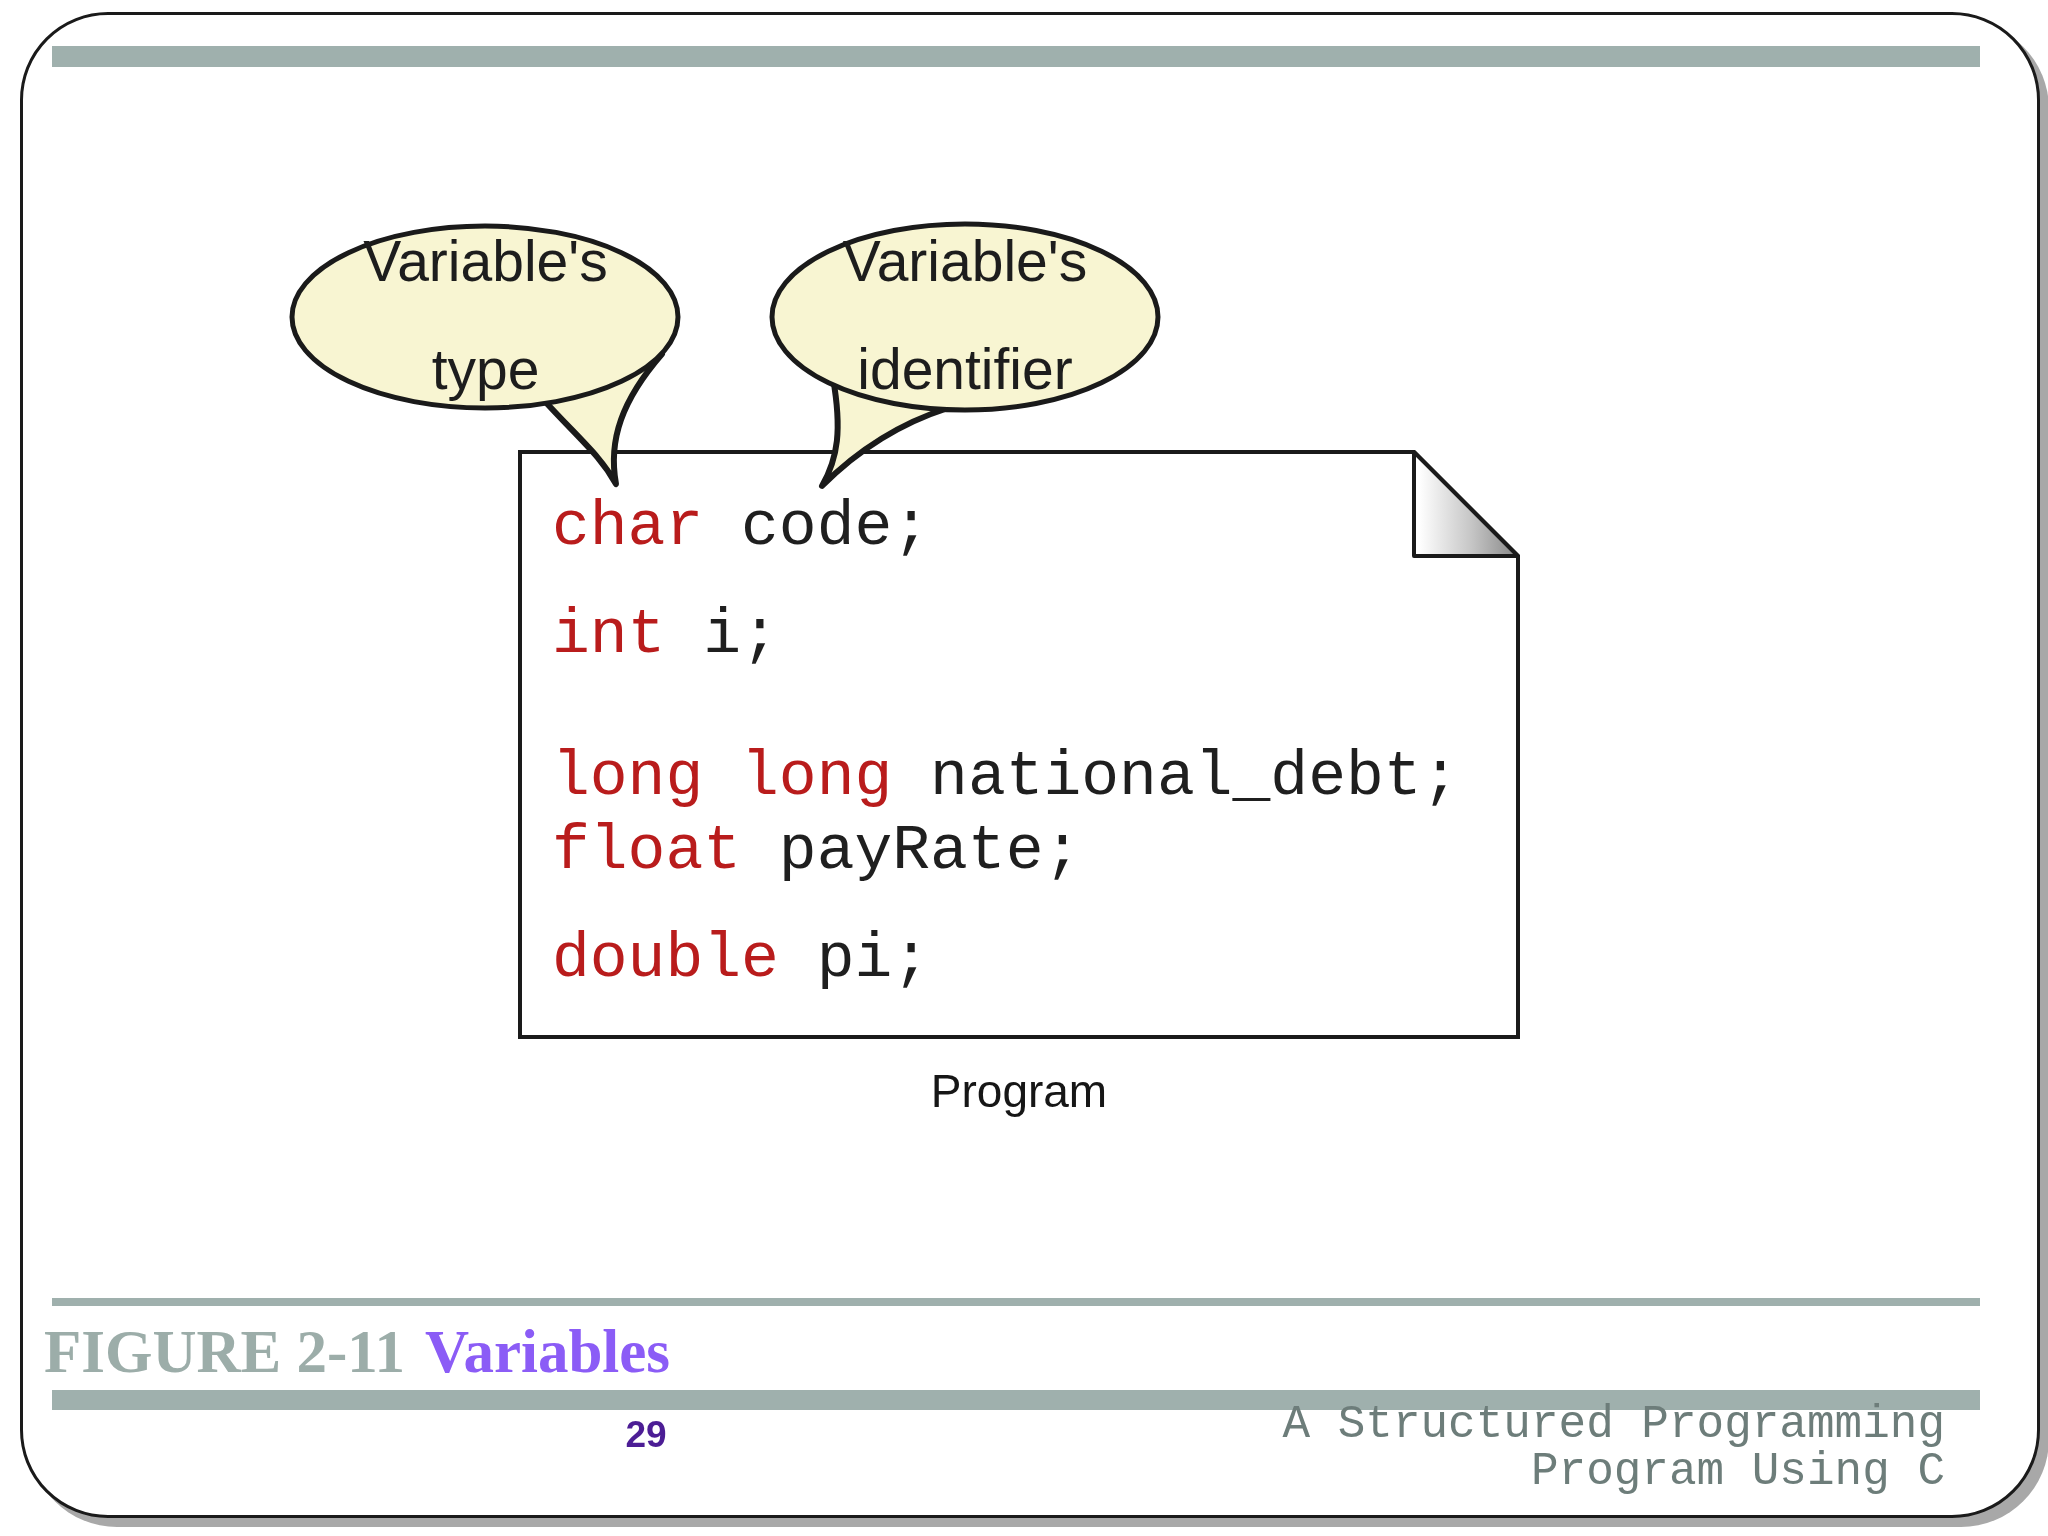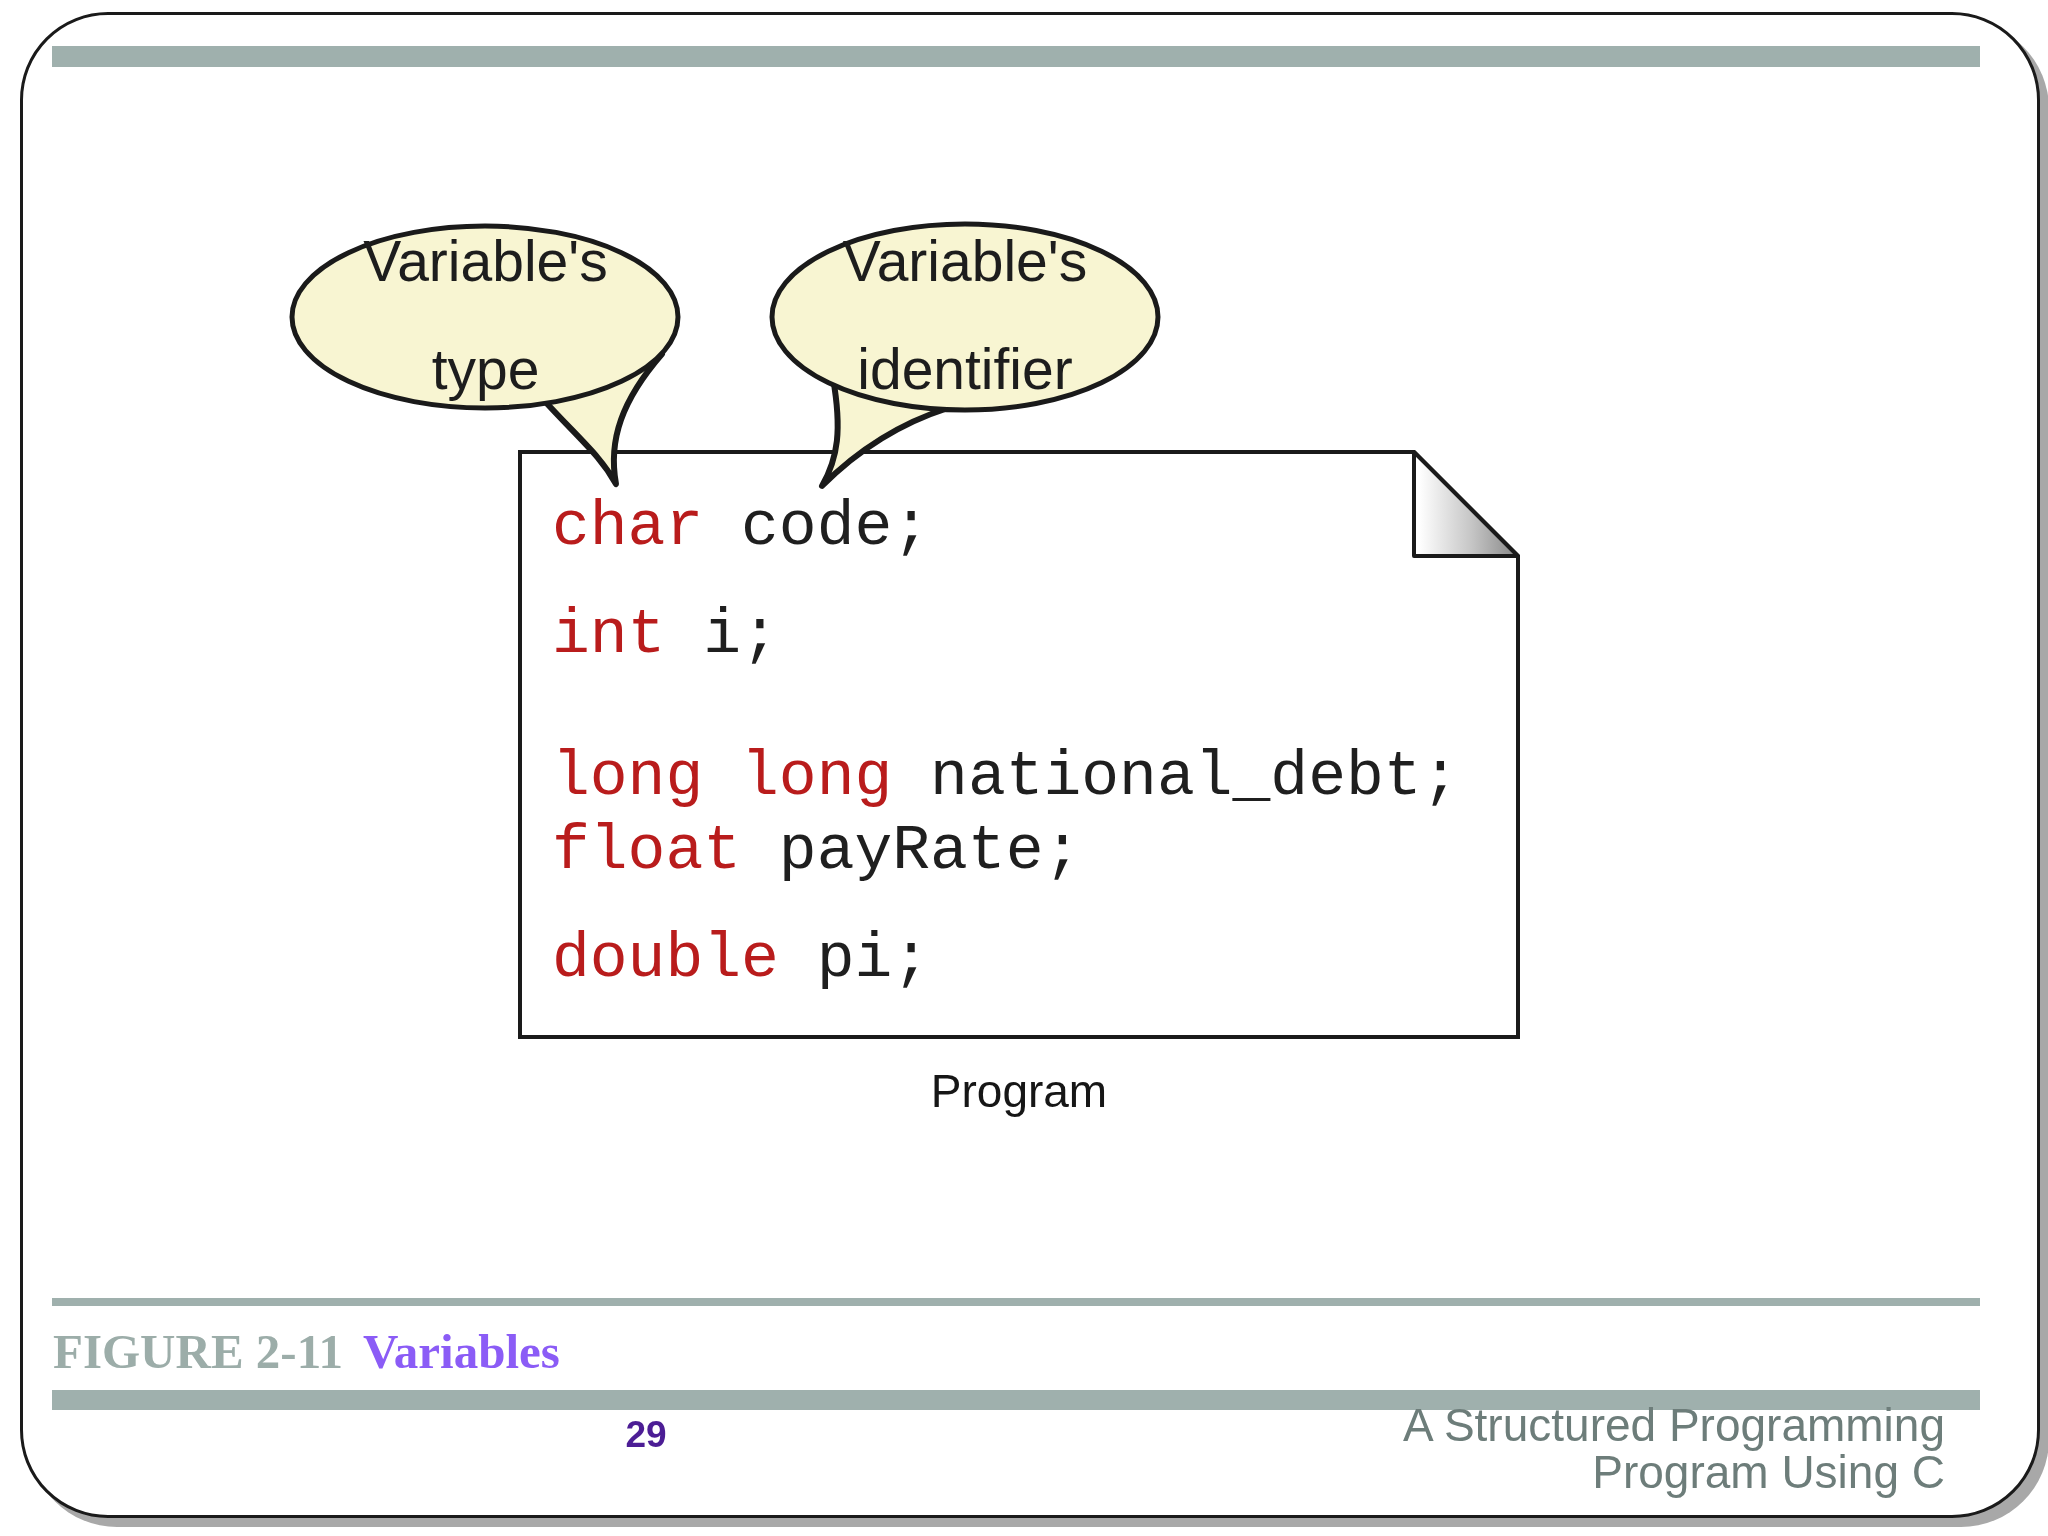--- a/index.html
+++ b/index.html
@@ -36,34 +36,34 @@
   .code-line.l2{top:743px;}
   .code-line.l3{top:817px;}
   .code-line.l4{top:925px;}
 
   .program-label{
     position:absolute;left:520px;top:1064px;width:998px;text-align:center;
     font-size:46px;color:#161616;
   }
 
   .caption{
-    position:absolute;left:53px;top:1314px;height:76px;display:flex;align-items:baseline;
-    font-family:"Liberation Serif",serif;font-weight:700;font-size:49px;line-height:76px;
+    position:absolute;left:44px;top:1314px;height:76px;display:flex;align-items:baseline;
+    font-family:"Liberation Serif",serif;font-weight:700;font-size:61px;line-height:76px;
   }
   .caption .fig-no{color:#9cada9;}
   .caption .fig-title{color:#8b5cf6;margin-left:20px;}
 
   .page-number{
     position:absolute;left:600px;top:1414px;width:92px;text-align:center;
     font-size:37px;font-weight:700;color:#4c1d95;
   }
 
   .attribution{
     position:absolute;right:103px;top:1402px;text-align:right;
-    font-family:Liberation Sans, sans-serif;font-size:46px;line-height:47px;color:#6d7d7a;
+    font-family:Liberation Mono, monospace;font-size:46px;line-height:47px;color:#6d7d7a;
   }
 </style>
 </head>
 <body>
 
 <div class="slide"></div>
 
 <div class="bar top"></div>
 
 <svg class="diagram" viewBox="0 0 2048 1536" xmlns="http://www.w3.org/2000/svg">

